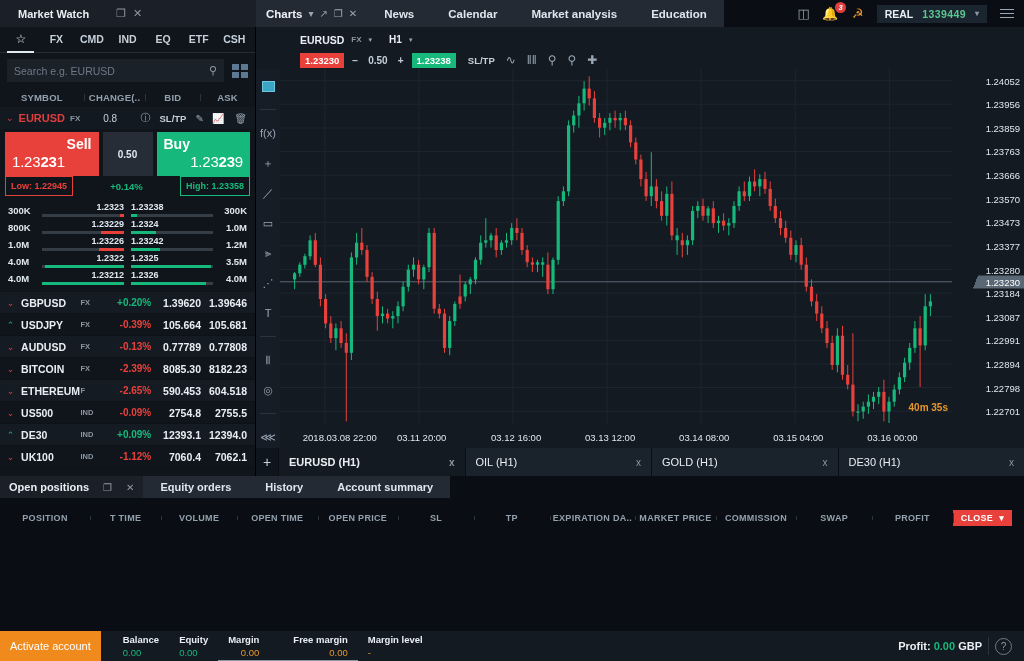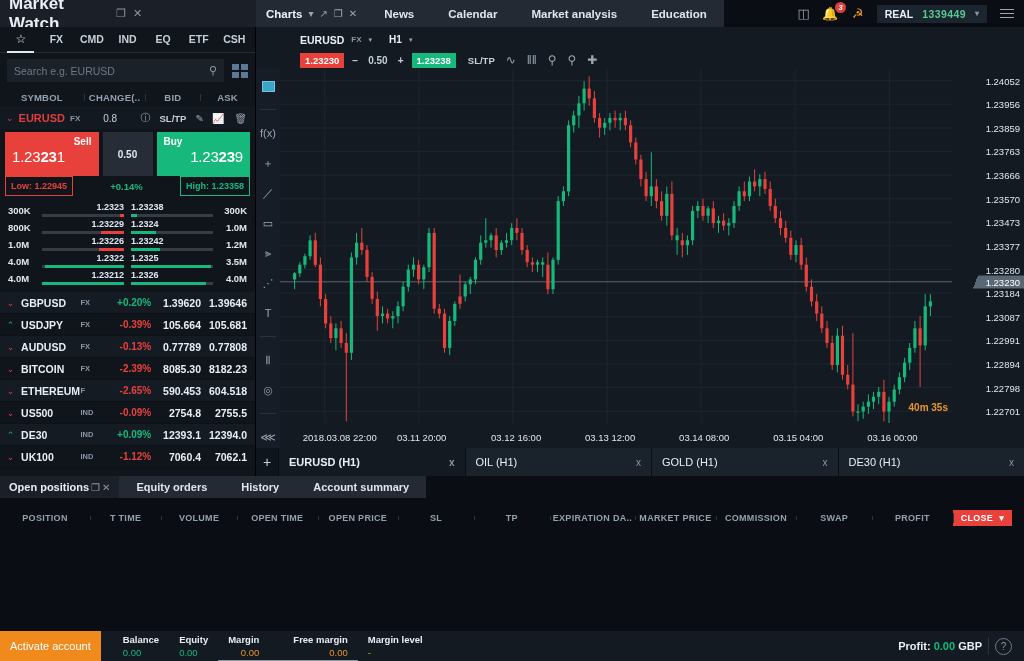--- a/index.html
+++ b/index.html
@@ -12,21 +12,21 @@
   }
   #app { position: relative; width: 1024px; height: 661px; }
 
   
   .topbar {
     position: absolute; left: 0; top: 0; width: 1024px; height: 27px;
     background: #0a0e14; display: flex; align-items: stretch;
   }
   .mw-title {
     width: 108px; background: #1b2028; display: flex; align-items: center;
-    padding-left: 9px; font-size: 17px; font-weight: bold; color: #e8eef4;
+    padding-left: 18px; font-size: 11px; font-weight: bold; color: #e8eef4;
   }
   .mw-winbtns { display: flex; align-items: center; gap: 7px; width: 148px;
     background:#1b2028; padding-left: 8px; color:#8b97a3; font-size: 11px;}
   .tabspace { flex: 1; display: flex; align-items: stretch; }
   .tab-charts {
     background: #232a34; display: flex; align-items: center; gap: 6px;
     padding: 0 10px; font-size: 11.5px; font-weight: bold; color: #eef3f8;
   }
   .tab-charts .ic { color:#9aa7b4; font-size: 10px; font-weight: normal; }
   .navtabs { background:#232a34; display:flex; align-items:center; }
@@ -101,21 +101,21 @@
   .eur-head .sp { color:#c6d0da; margin-left:18px; font-size:10px; }
   .eur-head .tools { margin-left:auto; display:flex; align-items:center; gap:9px; color:#9aa7b4; font-size:10px;}
   .eur-head .sltp { font-weight:bold; color:#c6d0da; font-size:9.5px; }
 
   .trade-row { display:flex; padding: 3px 5px 0 5px; gap:4px; height:47px; }
   .sell-box, .buy-box {
     flex:1; position:relative; padding:4px 7px;
   }
   .sell-box { background:#e8413c; }
   .buy-box { background:#16b97b; }
-  .tb-label { font-size:10px; font-weight:bold; color:#fff; }
+  .tb-label { font-size:14px; font-weight:bold; color:#fff; }
   .sell-box .tb-label { text-align:right; }
   .tb-price { font-size:15px; color:#ffffff; margin-top:1px; letter-spacing:-.2px; }
   .tb-price b { font-weight:bold; }
   .buy-box .tb-price { text-align:right; }
   .spread-box {
     width:50px; background:#262d36; display:flex;align-items:center;justify-content:center;
     font-size:10px; font-weight:bold; color:#dfe7ef;
   }
   .lowhigh { display:flex; padding:0 5px; gap:4px; height:20px; align-items:stretch;}
   .low-tag {
@@ -224,21 +224,21 @@
   .ctab.active { background:#131a22; font-weight:bold; }
   .ctab .x { margin-left:auto; color:#8b97a3; font-size:10px; }
 
   
   .botpanel {
     position:absolute; left:0; top:476px; width:1024px; height:155px;
     background:#0a0e14;
   }
   .bp-tabs { display:flex; height:22px; align-items:stretch; }
   .bp-first {
-    background:#1b2028; display:flex;align-items:center; gap:2px; padding:0 9px;
+    background:#1b2028; display:flex;align-items:center; gap:14px; padding:0 9px;
     font-size:11px; font-weight:bold; color:#e8eef4;
   }
   .bp-first .wb { color:#8b97a3; font-size:10px; font-weight:normal; }
   .bp-rest { background:#232a34; display:flex; align-items:stretch; }
   .bp-tab { padding:0 17px; display:flex;align-items:center; font-size:11px;
     font-weight:bold; color:#dfe6ed; }
   .bp-cols {
     display:flex; align-items:center; height:22px; margin-top:9px;
     font-size:9px; font-weight:bold; color:#93a0ad; letter-spacing:.3px;
   }

